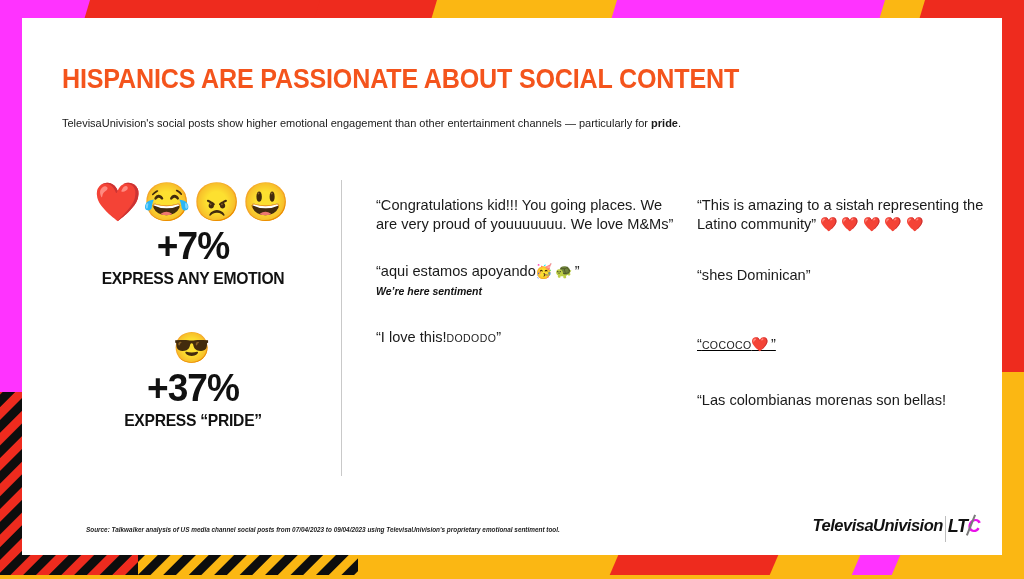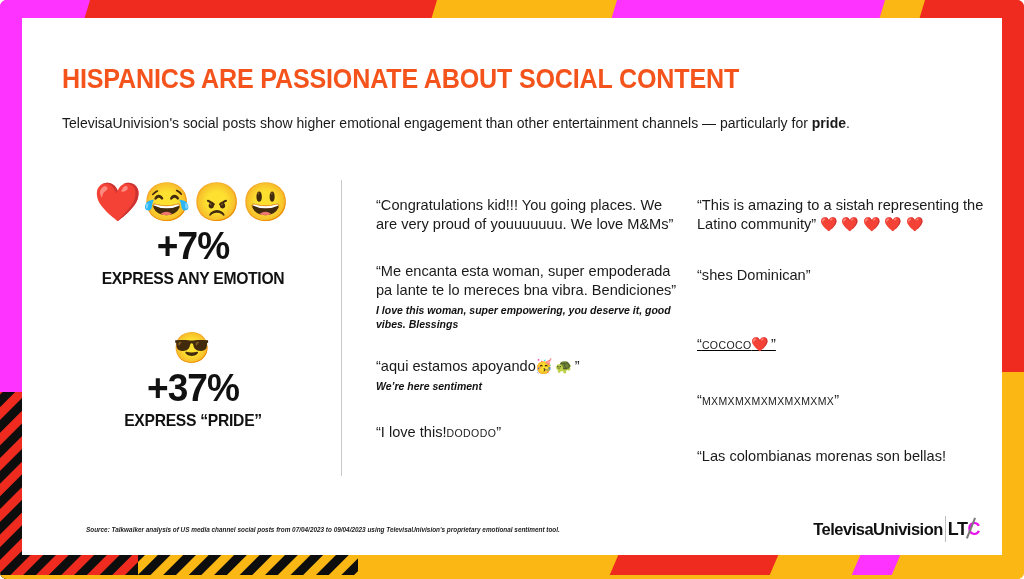--- a/index.html
+++ b/index.html
@@ -9,21 +9,20 @@
   }
   body {
     font-family: "Liberation Sans", sans-serif;
   }
   #slide {
     position: relative;
     width: 1024px;
     height: 579px;
     overflow: hidden;
     background: #ffffff;
-    border-radius: 7px;
   }
 
   
   .frame-layer {
     position: absolute;
     inset: 0;
     pointer-events: none;
   }
   .card {
     position: absolute;
@@ -48,21 +47,21 @@
     font-family: "Liberation Sans Narrow", "Liberation Sans", sans-serif;
     transform: scaleX(0.93);
     transform-origin: left center;
     white-space: nowrap;
     z-index: 10;
   }
   .subhead {
     position: absolute;
     left: 62px;
     top: 113px;
-    font-size: 14px;
+    font-size: 11px;
     line-height: 20px;
     color: #1a1a1a;
     white-space: nowrap;
     z-index: 10;
   }
   .subhead b { font-weight: 700; }
 
   
   .divider {
     position: absolute;
@@ -162,23 +161,23 @@
     font-weight: 700;
     color: #222222;
     z-index: 10;
     white-space: nowrap;
   }
   .logos {
     position: absolute;
     right: 40px;
     top: 516px;
     display: flex;
-    align-items: center;
     gap: 2px;
     z-index: 10;
+    font-style: italic;
   }
   .logo-tu {
     font-size: 16.5px;
     font-weight: 700;
     color: #111111;
     letter-spacing: -0.5px;
     font-family: "Liberation Sans Narrow", "Liberation Sans", sans-serif;
   }
   .logo-sep {
     width: 1px;
@@ -270,24 +269,20 @@
   </div>
 
   <div class="divider"></div>
 
   <div class="quote-col" id="quote-col-mid">
 
     <div class="quote-item" style="margin-bottom:28px;">
       <div class="quote-text">“Congratulations kid!!! You going places. We are very proud of youuuuuuu. We love M&amp;Ms”</div>
     </div>
 
-    <div class="quote-item" style="margin-bottom:26px;">
-      <div class="quote-text">“Me encanta esta woman, super empoderada pa lante te lo mereces bna vibra. Bendiciones”</div>
-      <div class="quote-trans">I love this woman, super empowering, you deserve it, good vibes. Blessings</div>
-    </div>
 
     <div class="quote-item" style="margin-bottom:30px;">
       <div class="quote-text"><span>“aqui estamos apoyando</span><span class="emoji-inline">🥳🐢</span><span>”</span></div>
       <div class="quote-trans">We’re here sentiment</div>
     </div>
 
     <div class="quote-item">
       <div class="quote-text"><span>“I love this!</span><span class="tiny">DODODO</span><span>”</span></div>
     </div>
 
@@ -300,23 +295,20 @@
     </div>
 
     <div class="quote-item" style="margin-bottom:50px;">
       <div class="quote-text">“shes Dominican”</div>
     </div>
 
     <div class="quote-item" style="margin-bottom:36px;text-decoration:underline;">
       <div class="quote-text"><span>“</span><span class="tiny">COCOCO</span><span class="emoji-inline">❤️</span><span>”</span></div>
     </div>
 
-    <div class="quote-item" style="margin-bottom:36px;">
-      <div class="quote-text"><span>“</span><span class="tiny">MXMXMXMXMXMXMXMX</span><span>”</span></div>
-    </div>
 
     <div class="quote-item">
       <div class="quote-text">“Las colombianas morenas son bellas!</div>
     </div>
 
   </div>
 
   <div class="source">Source: Talkwalker analysis of US media channel social posts from 07/04/2023 to 09/04/2023 using TelevisaUnivision's proprietary emotional sentiment tool.</div>
 
   <div class="logos">

